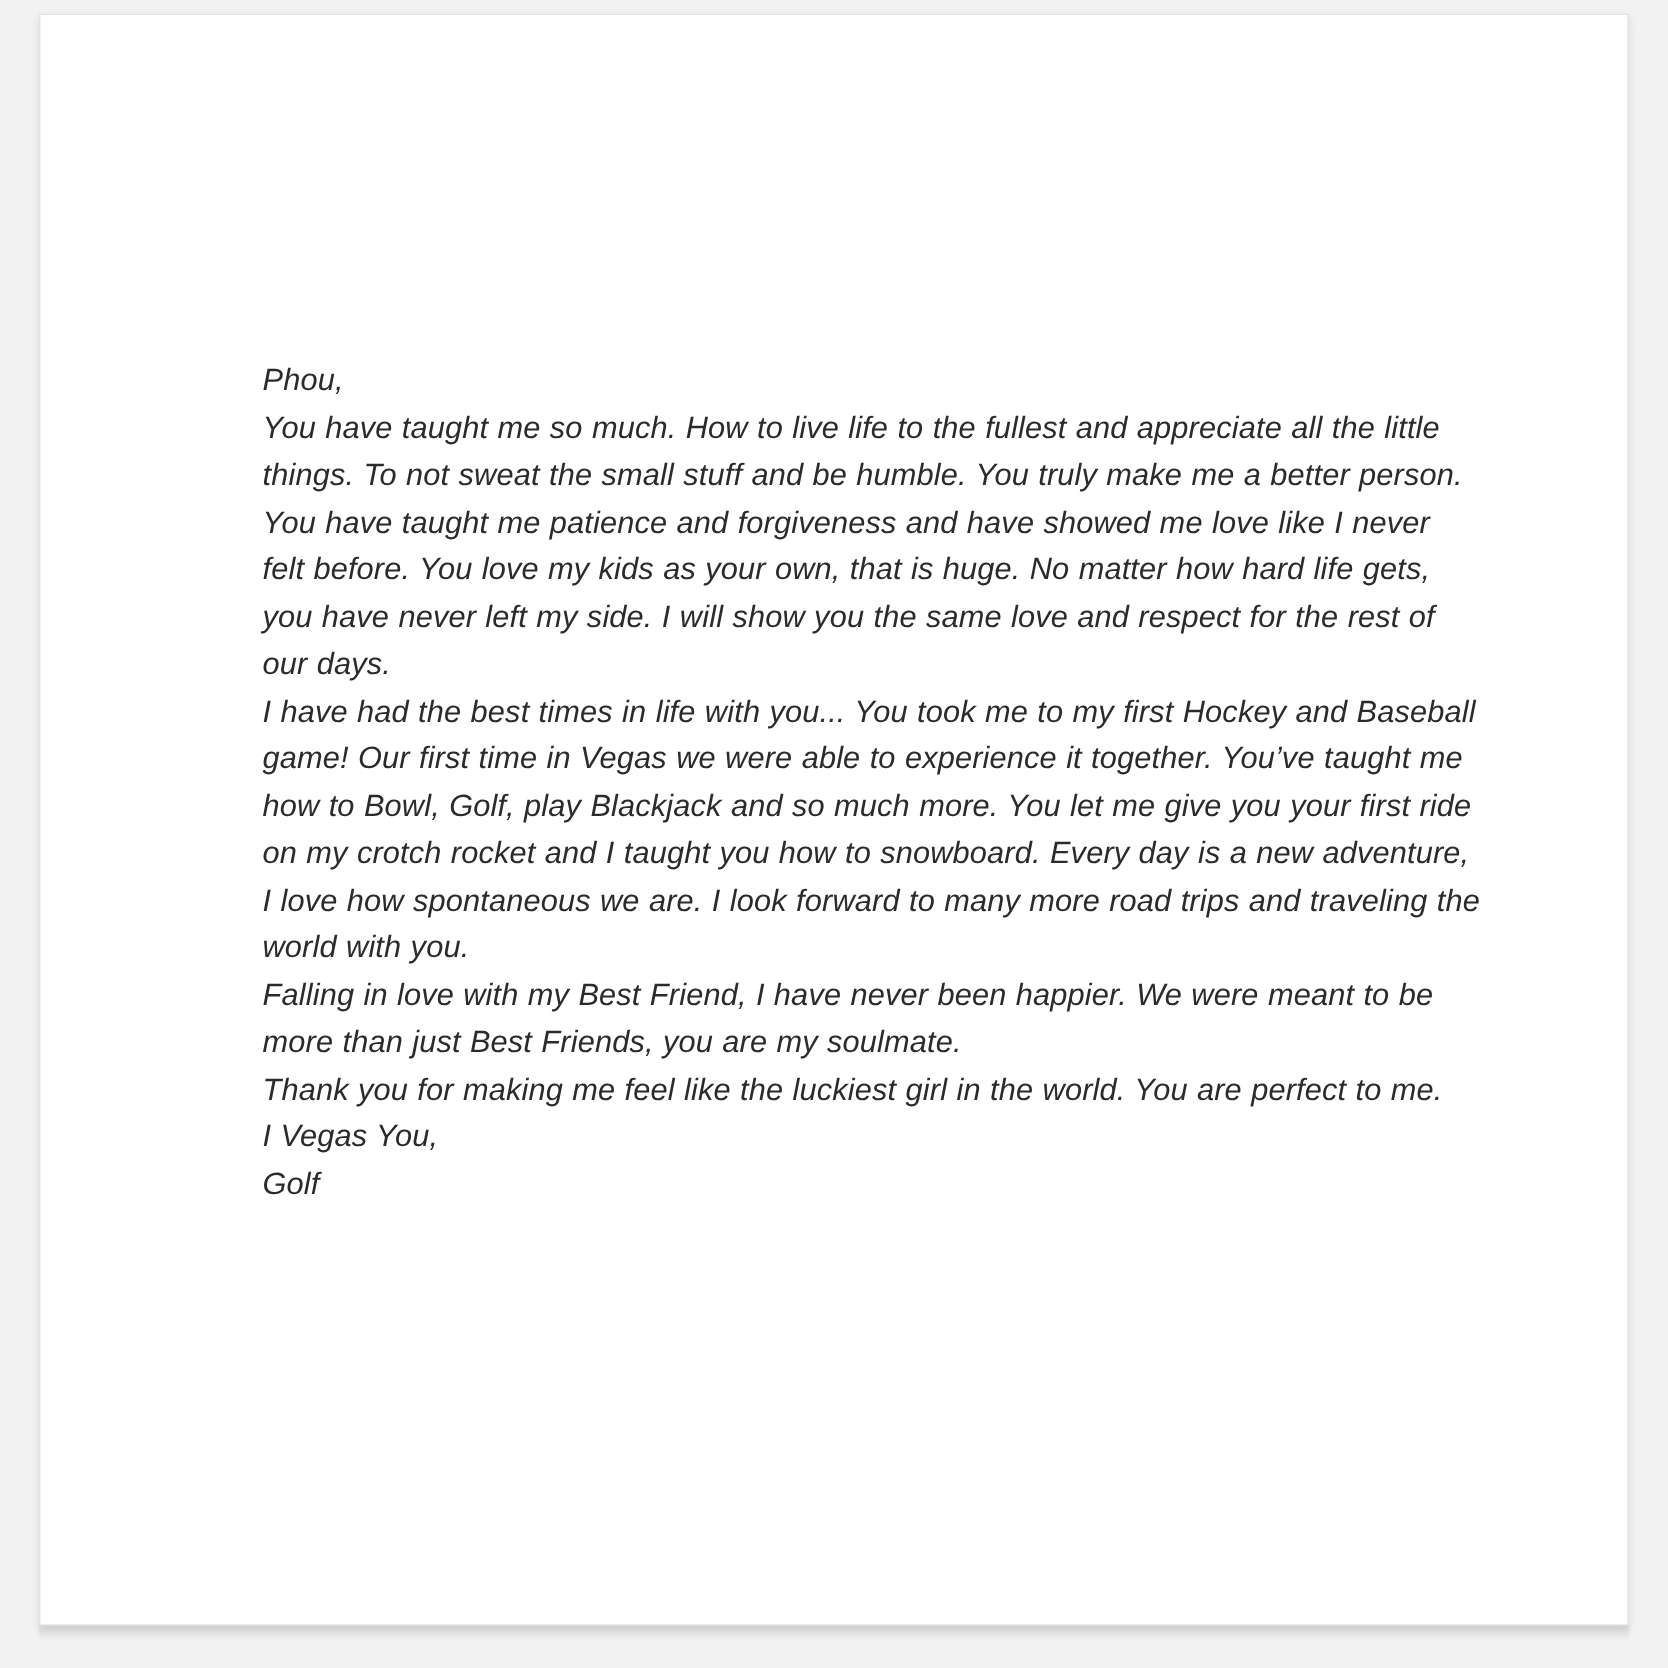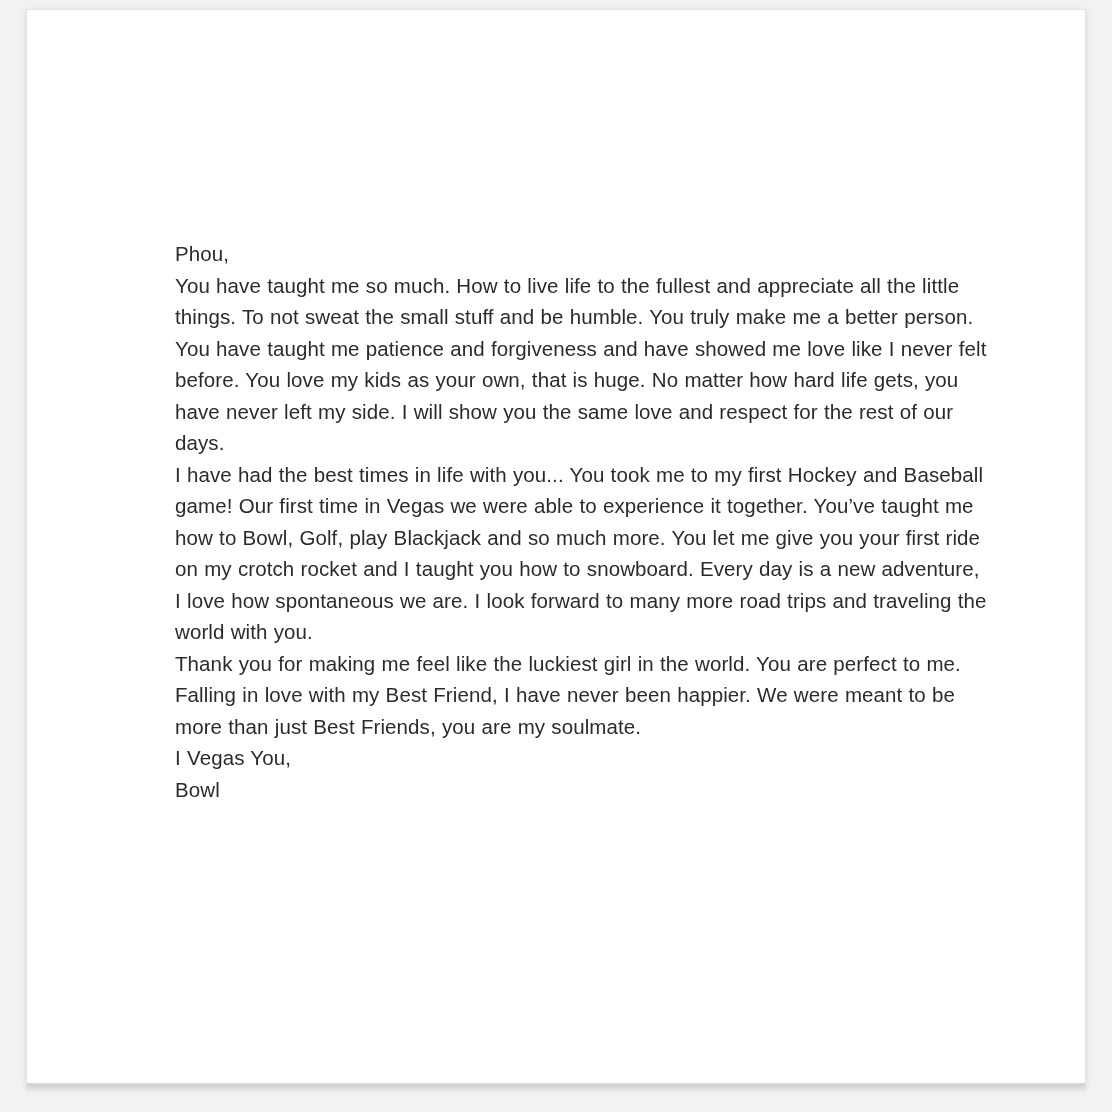--- a/index.html
+++ b/index.html
@@ -26,20 +26,21 @@
   .doc-page {
     position: relative;
     width: 1060px;
     height: 1075px;
     margin-top: 9px;
     background: #ffffff;
     border: 1px solid #e3e3e3;
     box-shadow: 0 2px 6px rgba(0,0,0,0.10);
     box-sizing: border-box;
     overflow: hidden;
+    font-style: italic;
   }
   .doc-body {
     position: absolute;
     left: 148px;
     top: 228px;
     width: 812px;
   }
   .doc-line,
   .doc-para {
     font-size: 20.5px;
@@ -62,20 +63,20 @@
 </style>
 </head>
 <body>
 
 <div class="page-wrap">
   <div class="doc-page">
     <div class="doc-body">
       <div class="doc-line">Phou,</div>
       <p class="doc-para">You have taught me so much. How to live life to the fullest and appreciate all the little things. To not sweat the small stuff and be humble. You truly make me a better person. You have taught me patience and forgiveness and have showed me love like I never felt before. You love my kids as your own, that is huge. No matter how hard life gets, you have never left my side. I will show you the same love and respect for the rest of our days.</p>
       <p class="doc-para">I have had the best times in life with you... You took me to my first Hockey and Baseball game! Our first time in Vegas we were able to experience it together. You’ve taught me how to Bowl, Golf, play Blackjack and so much more. You let me give you your first ride on my crotch rocket and I taught you how to snowboard. Every day is a new adventure, I love how spontaneous we are. I look forward to many more road trips and traveling the world with you.</p>
+      <p class="doc-para">Falling in love with my Best Friend, I have never been happier. We were meant to be more than just Best Friends, you are my soulmate.</p>
       <p class="doc-para">Thank you for making me feel like the luckiest girl in the world. You are perfect to me.</p>
-      <p class="doc-para">Falling in love with my Best Friend, I have never been happier. We were meant to be more than just Best Friends, you are my soulmate.</p>
       <div class="doc-line">I Vegas You,</div>
-      <div class="doc-line">Bowl</div>
+      <div class="doc-line">Golf</div>
     </div>
   </div>
 </div>
 <div class="shadow-strip"></div>
 
 </body></html>

